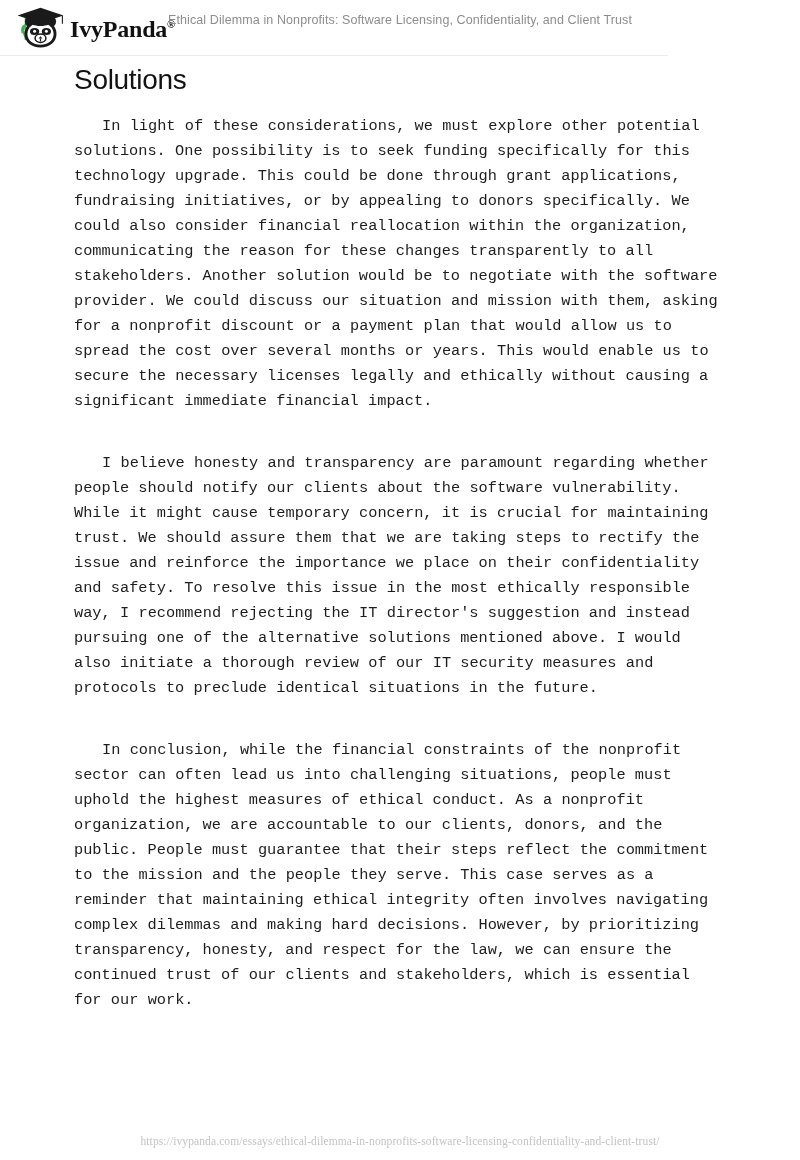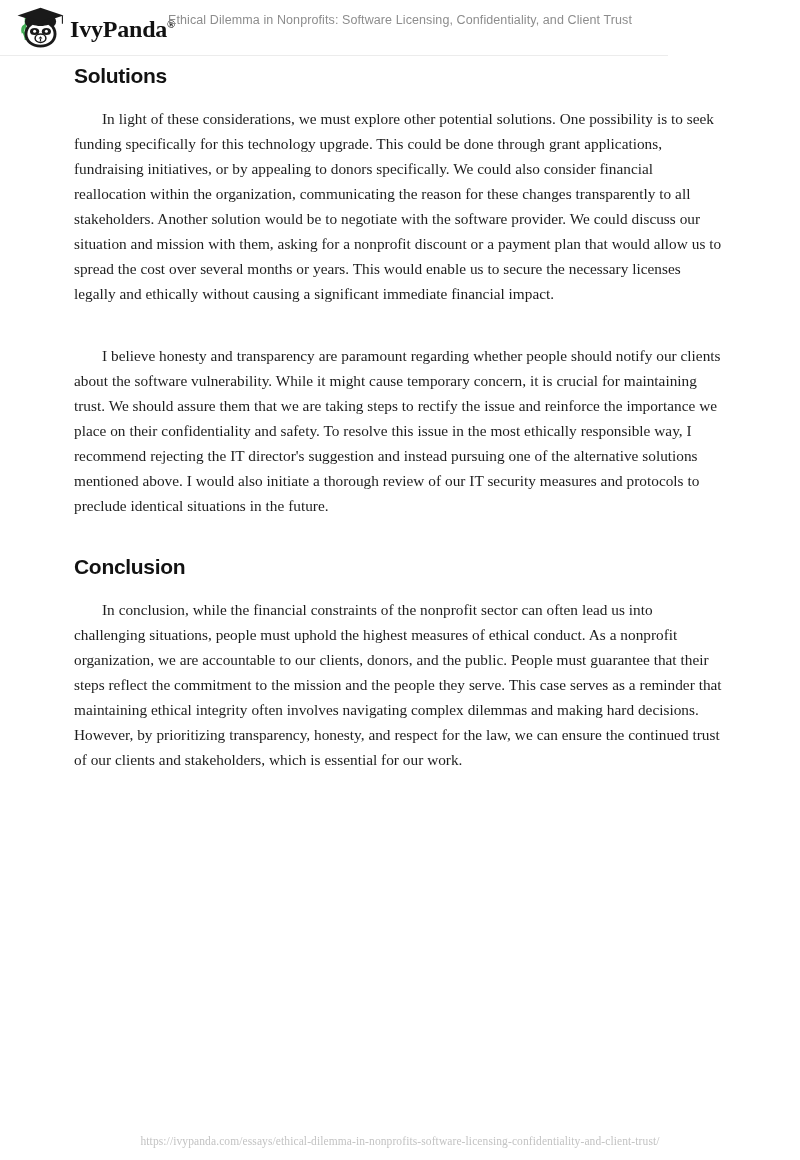--- a/index.html
+++ b/index.html
@@ -71,34 +71,34 @@
 
   
   .article {
     position: absolute;
     left: 74px;
     top: 64px;
     width: 650px;
   }
   h2.section-heading {
     font-family: "Liberation Sans", sans-serif;
-    font-weight: bold;
-    font-size: 21px;
+    font-weight: normal;
+    font-size: 28px;
     color: #121212;
     margin: 0;
     padding: 0;
     line-height: 1.15;
     letter-spacing: -0.3px;
   }
   .block-solutions   { margin-top: 0px; }
   .block-opinion     { margin-top: 37px; }
   .block-conclusion  { margin-top: 37px; }
 
   p.body-text {
-    font-family: Liberation Serif, serif;
+    font-family: Liberation Mono, monospace;
     font-size: 15.3px;
     line-height: 25px;
     color: #1d1d1d;
     margin: 18px 0 0 0;
     padding: 0;
     text-indent: 28px;
     text-align: left;
     word-spacing: 0.1px;
   }
 
@@ -176,21 +176,20 @@
   <section class="block-solutions">
     <h2 class="section-heading">Solutions</h2>
     <p class="body-text">In light of these considerations, we must explore other potential solutions. One possibility is to seek funding specifically for this technology upgrade. This could be done through grant applications, fundraising initiatives, or by appealing to donors specifically. We could also consider financial reallocation within the organization, communicating the reason for these changes transparently to all stakeholders. Another solution would be to negotiate with the software provider. We could discuss our situation and mission with them, asking for a nonprofit discount or a payment plan that would allow us to spread the cost over several months or years. This would enable us to secure the necessary licenses legally and ethically without causing a significant immediate financial impact.</p>
   </section>
 
   <section class="block-opinion">
     <p class="body-text">I believe honesty and transparency are paramount regarding whether people should notify our clients about the software vulnerability. While it might cause temporary concern, it is crucial for maintaining trust. We should assure them that we are taking steps to rectify the issue and reinforce the importance we place on their confidentiality and safety. To resolve this issue in the most ethically responsible way, I recommend rejecting the IT director's suggestion and instead pursuing one of the alternative solutions mentioned above. I would also initiate a thorough review of our IT security measures and protocols to preclude identical situations in the future.</p>
   </section>
 
   <section class="block-conclusion">
-    <h2 class="section-heading">Conclusion</h2>
     <p class="body-text">In conclusion, while the financial constraints of the nonprofit sector can often lead us into challenging situations, people must uphold the highest measures of ethical conduct. As a nonprofit organization, we are accountable to our clients, donors, and the public. People must guarantee that their steps reflect the commitment to the mission and the people they serve. This case serves as a reminder that maintaining ethical integrity often involves navigating complex dilemmas and making hard decisions. However, by prioritizing transparency, honesty, and respect for the law, we can ensure the continued trust of our clients and stakeholders, which is essential for our work.</p>
   </section>
 
 </div>
 
 <div class="page-footer">
   <span class="footer-url">https://ivypanda.com/essays/ethical-dilemma-in-nonprofits-software-licensing-confidentiality-and-client-trust/</span>
 </div>
 
 </body></html>

